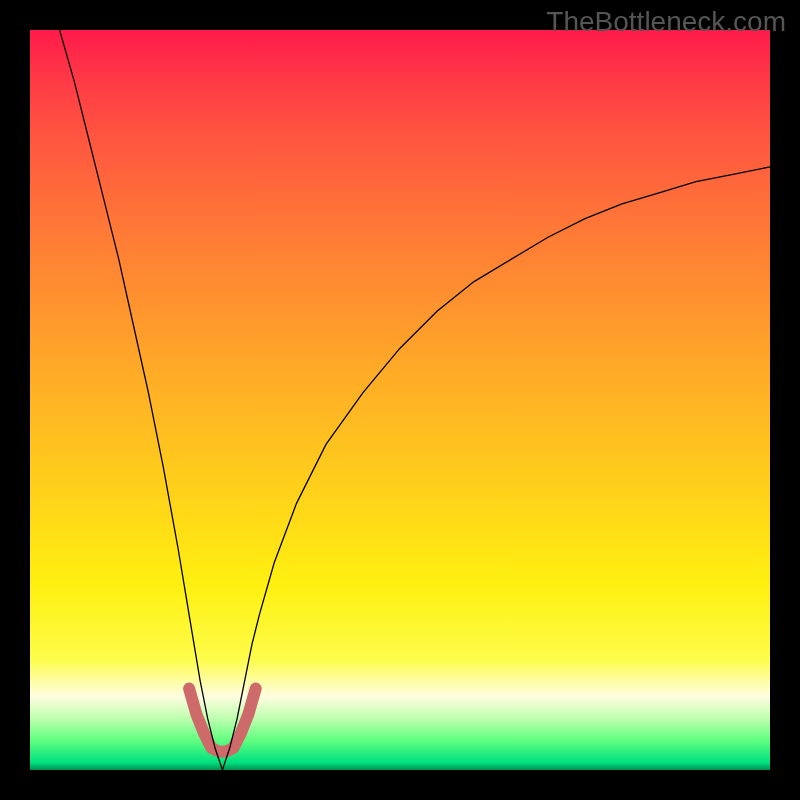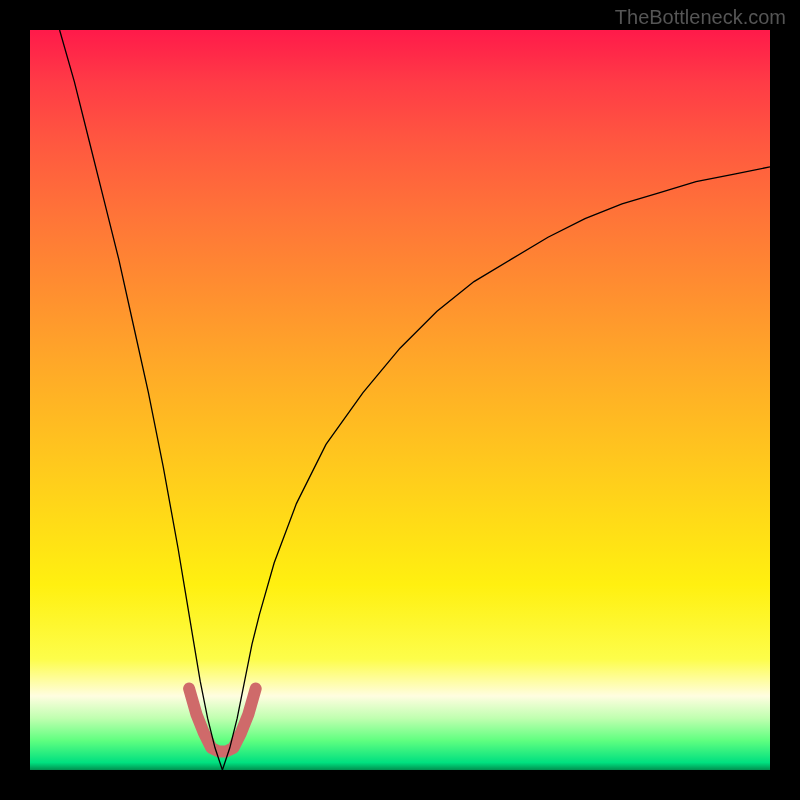--- a/index.html
+++ b/index.html
@@ -2,21 +2,21 @@
 <html><head>
 <meta charset="utf-8">
 <style>
   * { margin: 0; padding: 0; box-sizing: border-box; }
   body { width: 800px; height: 800px; background: #000; overflow: hidden; position: relative; }
   .watermark {
     position: absolute;
     top: 6px;
     right: 14px;
     font-family: Arial, Helvetica, sans-serif;
-    font-size: 20px;
+    font-size: 28px;
     font-weight: 400;
     color: #555;
     z-index: 10;
     text-align: center;
   }
   .plot-area {
     position: absolute;
     left: 30px;
     top: 30px;
     width: 740px;

